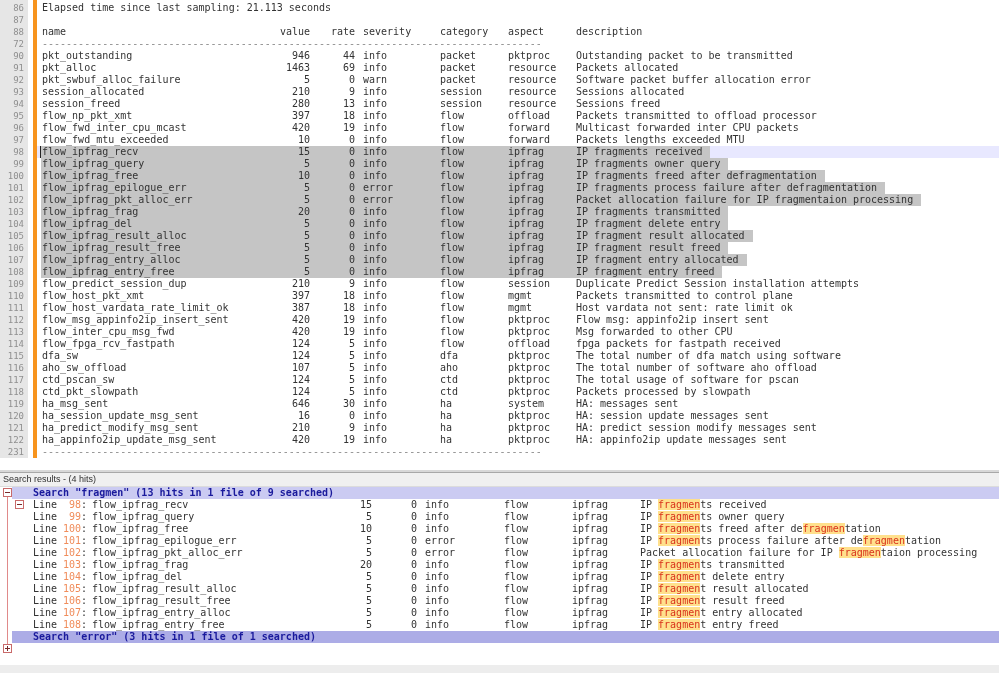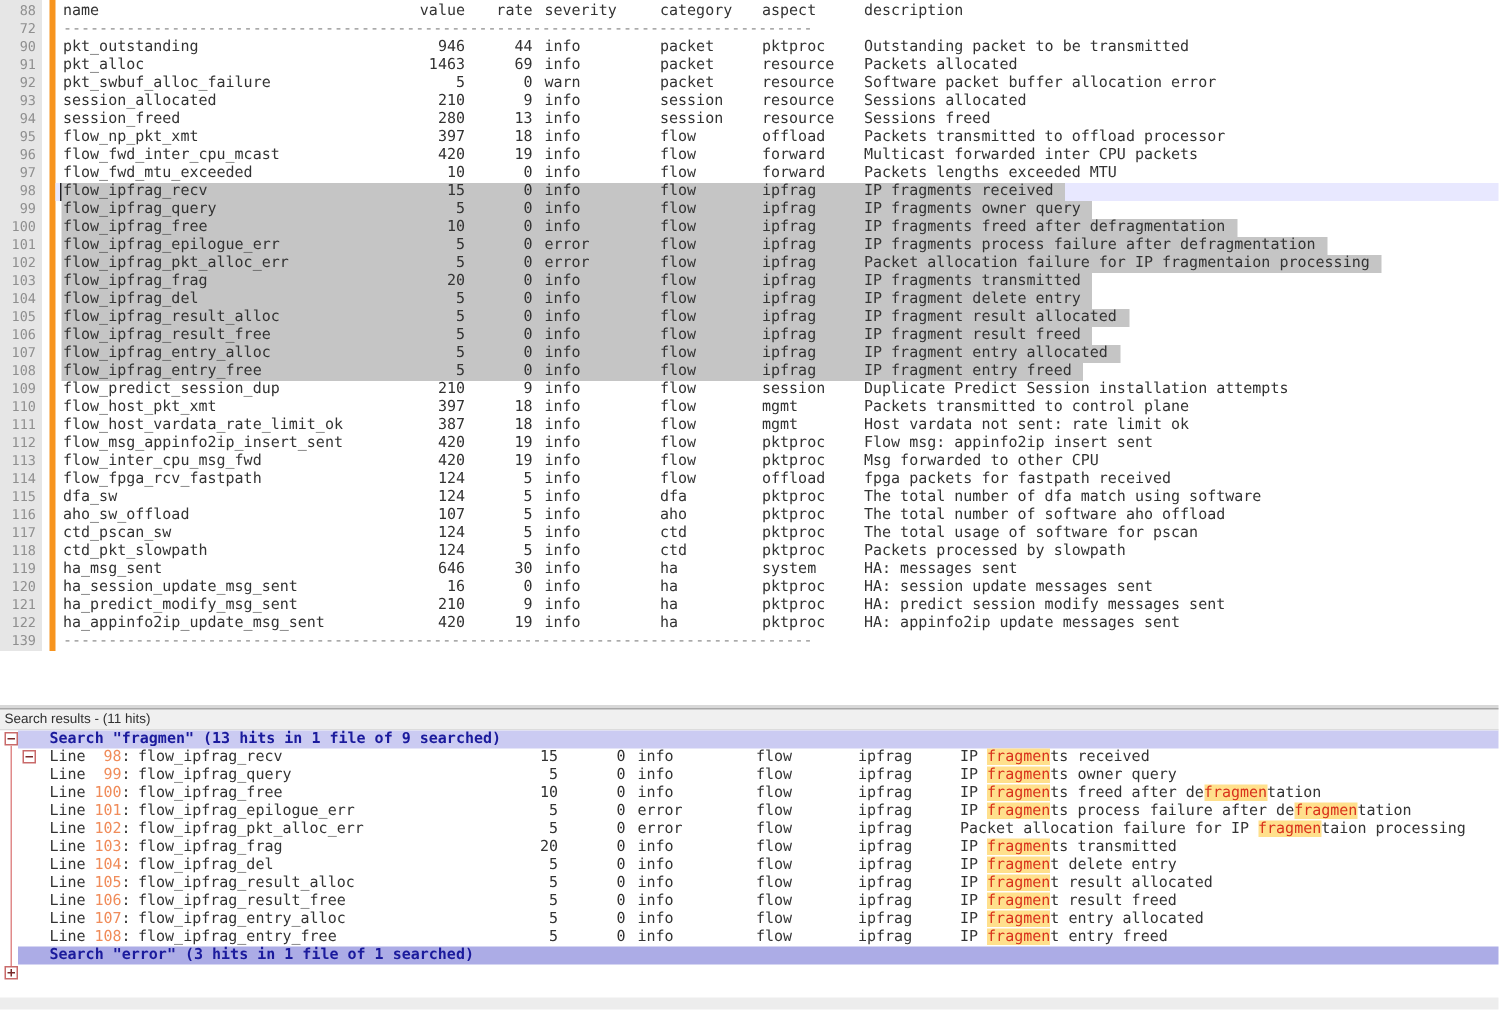--- a/index.html
+++ b/index.html
@@ -48,20 +48,22 @@
 </head>
 <body>
 
 <div id="editor">
     <div class="ed-pad">
       <div class="gut"></div>
       <div class="gap"></div>
       <div class="bar"></div>
       <div class="cont"></div>
     </div>
+    <div class="ed-row"><div class="gut">86</div><div class="gap"></div><div class="bar"></div><div class="cont"><span style="left: 5px;">Elapsed time since last sampling: 21.113 seconds</span></div></div>
+    <div class="ed-row"><div class="gut">87</div><div class="gap"></div><div class="bar"></div><div class="cont"><span style="left: 5px;"></span></div></div>
     <div class="ed-row"><div class="gut">88</div><div class="gap"></div><div class="bar"></div><div class="cont"><span style="left: 5px;">name</span><span style="left: 185px; width: 88px; text-align: right;">value</span><span style="left: 258px; width: 60px; text-align: right;">rate</span><span style="left: 326px;">severity</span><span style="left: 403px;">category</span><span style="left: 471px;">aspect</span><span style="left: 539px;">description</span></div></div>
     <div class="ed-row"><div class="gut">72</div><div class="gap"></div><div class="bar"></div><div class="cont"><span class="sep-t" style="left: 5px;">-----------------------------------------------------------------------------------</span></div></div>
     <div class="ed-row"><div class="gut">90</div><div class="gap"></div><div class="bar"></div><div class="cont"><span style="left: 5px;">pkt_outstanding</span><span style="left: 185px; width: 88px; text-align: right;">946</span><span style="left: 258px; width: 60px; text-align: right;">44</span><span style="left: 326px;">info</span><span style="left: 403px;">packet</span><span style="left: 471px;">pktproc</span><span style="left: 539px;">Outstanding packet to be transmitted</span></div></div>
     <div class="ed-row"><div class="gut">91</div><div class="gap"></div><div class="bar"></div><div class="cont"><span style="left: 5px;">pkt_alloc</span><span style="left: 185px; width: 88px; text-align: right;">1463</span><span style="left: 258px; width: 60px; text-align: right;">69</span><span style="left: 326px;">info</span><span style="left: 403px;">packet</span><span style="left: 471px;">resource</span><span style="left: 539px;">Packets allocated</span></div></div>
     <div class="ed-row"><div class="gut">92</div><div class="gap"></div><div class="bar"></div><div class="cont"><span style="left: 5px;">pkt_swbuf_alloc_failure</span><span style="left: 185px; width: 88px; text-align: right;">5</span><span style="left: 258px; width: 60px; text-align: right;">0</span><span style="left: 326px;">warn</span><span style="left: 403px;">packet</span><span style="left: 471px;">resource</span><span style="left: 539px;">Software packet buffer allocation error</span></div></div>
     <div class="ed-row"><div class="gut">93</div><div class="gap"></div><div class="bar"></div><div class="cont"><span style="left: 5px;">session_allocated</span><span style="left: 185px; width: 88px; text-align: right;">210</span><span style="left: 258px; width: 60px; text-align: right;">9</span><span style="left: 326px;">info</span><span style="left: 403px;">session</span><span style="left: 471px;">resource</span><span style="left: 539px;">Sessions allocated</span></div></div>
     <div class="ed-row"><div class="gut">94</div><div class="gap"></div><div class="bar"></div><div class="cont"><span style="left: 5px;">session_freed</span><span style="left: 185px; width: 88px; text-align: right;">280</span><span style="left: 258px; width: 60px; text-align: right;">13</span><span style="left: 326px;">info</span><span style="left: 403px;">session</span><span style="left: 471px;">resource</span><span style="left: 539px;">Sessions freed</span></div></div>
     <div class="ed-row"><div class="gut">95</div><div class="gap"></div><div class="bar"></div><div class="cont"><span style="left: 5px;">flow_np_pkt_xmt</span><span style="left: 185px; width: 88px; text-align: right;">397</span><span style="left: 258px; width: 60px; text-align: right;">18</span><span style="left: 326px;">info</span><span style="left: 403px;">flow</span><span style="left: 471px;">offload</span><span style="left: 539px;">Packets transmitted to offload processor</span></div></div>
     <div class="ed-row"><div class="gut">96</div><div class="gap"></div><div class="bar"></div><div class="cont"><span style="left: 5px;">flow_fwd_inter_cpu_mcast</span><span style="left: 185px; width: 88px; text-align: right;">420</span><span style="left: 258px; width: 60px; text-align: right;">19</span><span style="left: 326px;">info</span><span style="left: 403px;">flow</span><span style="left: 471px;">forward</span><span style="left: 539px;">Multicast forwarded inter CPU packets</span></div></div>
     <div class="ed-row"><div class="gut">97</div><div class="gap"></div><div class="bar"></div><div class="cont"><span style="left: 5px;">flow_fwd_mtu_exceeded</span><span style="left: 185px; width: 88px; text-align: right;">10</span><span style="left: 258px; width: 60px; text-align: right;">0</span><span style="left: 326px;">info</span><span style="left: 403px;">flow</span><span style="left: 471px;">forward</span><span style="left: 539px;">Packets lengths exceeded MTU</span></div></div>
@@ -83,24 +85,24 @@
     <div class="ed-row"><div class="gut">113</div><div class="gap"></div><div class="bar"></div><div class="cont"><span style="left: 5px;">flow_inter_cpu_msg_fwd</span><span style="left: 185px; width: 88px; text-align: right;">420</span><span style="left: 258px; width: 60px; text-align: right;">19</span><span style="left: 326px;">info</span><span style="left: 403px;">flow</span><span style="left: 471px;">pktproc</span><span style="left: 539px;">Msg forwarded to other CPU</span></div></div>
     <div class="ed-row"><div class="gut">114</div><div class="gap"></div><div class="bar"></div><div class="cont"><span style="left: 5px;">flow_fpga_rcv_fastpath</span><span style="left: 185px; width: 88px; text-align: right;">124</span><span style="left: 258px; width: 60px; text-align: right;">5</span><span style="left: 326px;">info</span><span style="left: 403px;">flow</span><span style="left: 471px;">offload</span><span style="left: 539px;">fpga packets for fastpath received</span></div></div>
     <div class="ed-row"><div class="gut">115</div><div class="gap"></div><div class="bar"></div><div class="cont"><span style="left: 5px;">dfa_sw</span><span style="left: 185px; width: 88px; text-align: right;">124</span><span style="left: 258px; width: 60px; text-align: right;">5</span><span style="left: 326px;">info</span><span style="left: 403px;">dfa</span><span style="left: 471px;">pktproc</span><span style="left: 539px;">The total number of dfa match using software</span></div></div>
     <div class="ed-row"><div class="gut">116</div><div class="gap"></div><div class="bar"></div><div class="cont"><span style="left: 5px;">aho_sw_offload</span><span style="left: 185px; width: 88px; text-align: right;">107</span><span style="left: 258px; width: 60px; text-align: right;">5</span><span style="left: 326px;">info</span><span style="left: 403px;">aho</span><span style="left: 471px;">pktproc</span><span style="left: 539px;">The total number of software aho offload</span></div></div>
     <div class="ed-row"><div class="gut">117</div><div class="gap"></div><div class="bar"></div><div class="cont"><span style="left: 5px;">ctd_pscan_sw</span><span style="left: 185px; width: 88px; text-align: right;">124</span><span style="left: 258px; width: 60px; text-align: right;">5</span><span style="left: 326px;">info</span><span style="left: 403px;">ctd</span><span style="left: 471px;">pktproc</span><span style="left: 539px;">The total usage of software for pscan</span></div></div>
     <div class="ed-row"><div class="gut">118</div><div class="gap"></div><div class="bar"></div><div class="cont"><span style="left: 5px;">ctd_pkt_slowpath</span><span style="left: 185px; width: 88px; text-align: right;">124</span><span style="left: 258px; width: 60px; text-align: right;">5</span><span style="left: 326px;">info</span><span style="left: 403px;">ctd</span><span style="left: 471px;">pktproc</span><span style="left: 539px;">Packets processed by slowpath</span></div></div>
     <div class="ed-row"><div class="gut">119</div><div class="gap"></div><div class="bar"></div><div class="cont"><span style="left: 5px;">ha_msg_sent</span><span style="left: 185px; width: 88px; text-align: right;">646</span><span style="left: 258px; width: 60px; text-align: right;">30</span><span style="left: 326px;">info</span><span style="left: 403px;">ha</span><span style="left: 471px;">system</span><span style="left: 539px;">HA: messages sent</span></div></div>
     <div class="ed-row"><div class="gut">120</div><div class="gap"></div><div class="bar"></div><div class="cont"><span style="left: 5px;">ha_session_update_msg_sent</span><span style="left: 185px; width: 88px; text-align: right;">16</span><span style="left: 258px; width: 60px; text-align: right;">0</span><span style="left: 326px;">info</span><span style="left: 403px;">ha</span><span style="left: 471px;">pktproc</span><span style="left: 539px;">HA: session update messages sent</span></div></div>
     <div class="ed-row"><div class="gut">121</div><div class="gap"></div><div class="bar"></div><div class="cont"><span style="left: 5px;">ha_predict_modify_msg_sent</span><span style="left: 185px; width: 88px; text-align: right;">210</span><span style="left: 258px; width: 60px; text-align: right;">9</span><span style="left: 326px;">info</span><span style="left: 403px;">ha</span><span style="left: 471px;">pktproc</span><span style="left: 539px;">HA: predict session modify messages sent</span></div></div>
     <div class="ed-row"><div class="gut">122</div><div class="gap"></div><div class="bar"></div><div class="cont"><span style="left: 5px;">ha_appinfo2ip_update_msg_sent</span><span style="left: 185px; width: 88px; text-align: right;">420</span><span style="left: 258px; width: 60px; text-align: right;">19</span><span style="left: 326px;">info</span><span style="left: 403px;">ha</span><span style="left: 471px;">pktproc</span><span style="left: 539px;">HA: appinfo2ip update messages sent</span></div></div>
-    <div class="ed-row"><div class="gut">139</div><div class="gap"></div><div class="bar"></div><div class="cont"><span class="sep-t" style="left: 5px;">-----------------------------------------------------------------------------------</span></div></div>
+    <div class="ed-row"><div class="gut">231</div><div class="gap"></div><div class="bar"></div><div class="cont"><span class="sep-t" style="left: 5px;">-----------------------------------------------------------------------------------</span></div></div>
   </div>
 <div id="splitter"></div>
-<div id="res-title">Search results - (11 hits)</div>
+<div id="res-title">Search results - (4 hits)</div>
 <div id="results">
     <div class="rs-row hdr-search"><div class="hdr-bg"></div><span class="t">Search "fragmen" (13 hits in 1 file of 9 searched)</span></div>
     <div class="rs-row"><span style="left: 33px;">Line</span><span class="lnum" style="left: 63px; width: 18px; text-align: right;">98</span><span style="left: 81px;">:</span><span style="left: 92px;">flow_ipfrag_recv</span><span style="left: 302px; width: 70px; text-align: right;">15</span><span style="left: 357px; width: 60px; text-align: right;">0</span><span style="left: 425px;">info</span><span style="left: 504px;">flow</span><span style="left: 572px;">ipfrag</span><span style="left: 640px;">IP <span class="match" style="position: static;">fragmen</span>ts received</span></div>
     <div class="rs-row"><span style="left: 33px;">Line</span><span class="lnum" style="left: 63px; width: 18px; text-align: right;">99</span><span style="left: 81px;">:</span><span style="left: 92px;">flow_ipfrag_query</span><span style="left: 302px; width: 70px; text-align: right;">5</span><span style="left: 357px; width: 60px; text-align: right;">0</span><span style="left: 425px;">info</span><span style="left: 504px;">flow</span><span style="left: 572px;">ipfrag</span><span style="left: 640px;">IP <span class="match" style="position: static;">fragmen</span>ts owner query</span></div>
     <div class="rs-row"><span style="left: 33px;">Line</span><span class="lnum" style="left: 63px; width: 18px; text-align: right;">100</span><span style="left: 81px;">:</span><span style="left: 92px;">flow_ipfrag_free</span><span style="left: 302px; width: 70px; text-align: right;">10</span><span style="left: 357px; width: 60px; text-align: right;">0</span><span style="left: 425px;">info</span><span style="left: 504px;">flow</span><span style="left: 572px;">ipfrag</span><span style="left: 640px;">IP <span class="match" style="position: static;">fragmen</span>ts freed after de<span class="match" style="position: static;">fragmen</span>tation</span></div>
     <div class="rs-row"><span style="left: 33px;">Line</span><span class="lnum" style="left: 63px; width: 18px; text-align: right;">101</span><span style="left: 81px;">:</span><span style="left: 92px;">flow_ipfrag_epilogue_err</span><span style="left: 302px; width: 70px; text-align: right;">5</span><span style="left: 357px; width: 60px; text-align: right;">0</span><span style="left: 425px;">error</span><span style="left: 504px;">flow</span><span style="left: 572px;">ipfrag</span><span style="left: 640px;">IP <span class="match" style="position: static;">fragmen</span>ts process failure after de<span class="match" style="position: static;">fragmen</span>tation</span></div>
     <div class="rs-row"><span style="left: 33px;">Line</span><span class="lnum" style="left: 63px; width: 18px; text-align: right;">102</span><span style="left: 81px;">:</span><span style="left: 92px;">flow_ipfrag_pkt_alloc_err</span><span style="left: 302px; width: 70px; text-align: right;">5</span><span style="left: 357px; width: 60px; text-align: right;">0</span><span style="left: 425px;">error</span><span style="left: 504px;">flow</span><span style="left: 572px;">ipfrag</span><span style="left: 640px;">Packet allocation failure for IP <span class="match" style="position: static;">fragmen</span>taion processing</span></div>
     <div class="rs-row"><span style="left: 33px;">Line</span><span class="lnum" style="left: 63px; width: 18px; text-align: right;">103</span><span style="left: 81px;">:</span><span style="left: 92px;">flow_ipfrag_frag</span><span style="left: 302px; width: 70px; text-align: right;">20</span><span style="left: 357px; width: 60px; text-align: right;">0</span><span style="left: 425px;">info</span><span style="left: 504px;">flow</span><span style="left: 572px;">ipfrag</span><span style="left: 640px;">IP <span class="match" style="position: static;">fragmen</span>ts transmitted</span></div>
     <div class="rs-row"><span style="left: 33px;">Line</span><span class="lnum" style="left: 63px; width: 18px; text-align: right;">104</span><span style="left: 81px;">:</span><span style="left: 92px;">flow_ipfrag_del</span><span style="left: 302px; width: 70px; text-align: right;">5</span><span style="left: 357px; width: 60px; text-align: right;">0</span><span style="left: 425px;">info</span><span style="left: 504px;">flow</span><span style="left: 572px;">ipfrag</span><span style="left: 640px;">IP <span class="match" style="position: static;">fragmen</span>t delete entry</span></div>
     <div class="rs-row"><span style="left: 33px;">Line</span><span class="lnum" style="left: 63px; width: 18px; text-align: right;">105</span><span style="left: 81px;">:</span><span style="left: 92px;">flow_ipfrag_result_alloc</span><span style="left: 302px; width: 70px; text-align: right;">5</span><span style="left: 357px; width: 60px; text-align: right;">0</span><span style="left: 425px;">info</span><span style="left: 504px;">flow</span><span style="left: 572px;">ipfrag</span><span style="left: 640px;">IP <span class="match" style="position: static;">fragmen</span>t result allocated</span></div>

